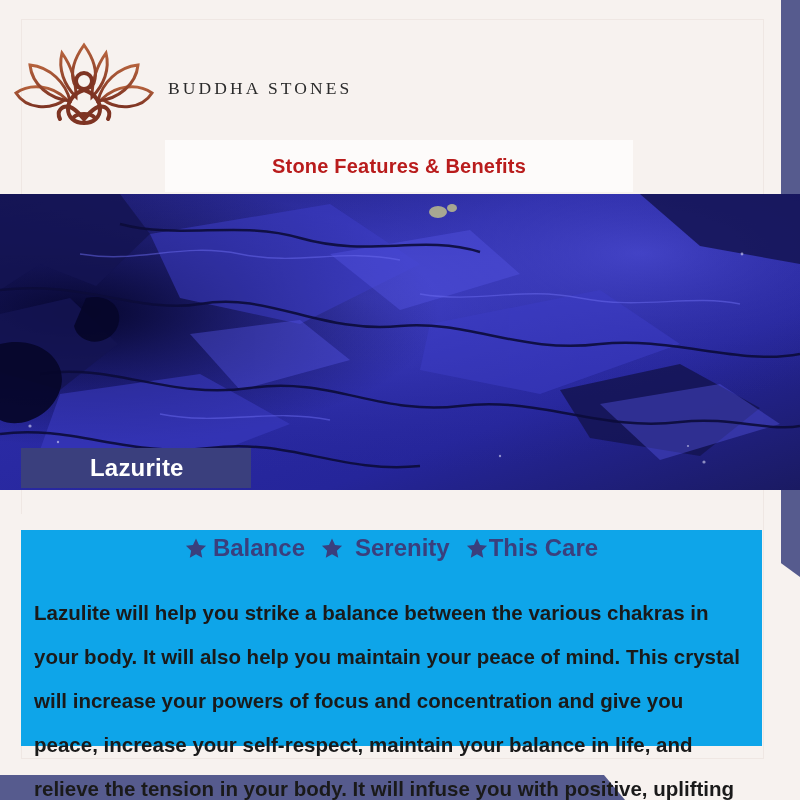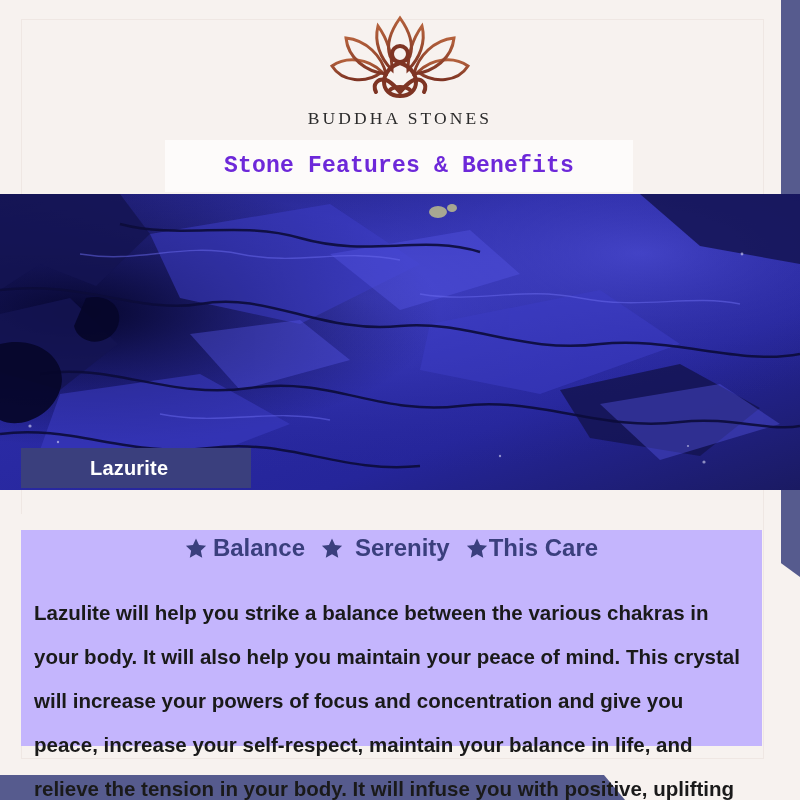--- a/index.html
+++ b/index.html
@@ -40,64 +40,64 @@
     position:absolute;left:0;top:0;width:781px;height:775px;
     background:#f7f2ef;
   }
   .hairline{
     position:absolute;left:21px;top:19px;width:741px;height:738px;
     border:1px solid #efe7e3;pointer-events:none;
   }
 
   
   .logo-wrap{
-    position:absolute;left:0;right:0;top:14px;height:130px;
-    display:flex;flex-direction:column;align-items:center;justify-content:flex-start;
+    position:absolute;left:0;right:0;top:22px;height:130px;
+    display:flex;flex-direction:row;align-items:center;justify-content:flex-start;
   }
   .logo-mark{width:168px;height:92px;display:block;}
   .logo-text{
     margin-top:2px;
     font-family:"Liberation Serif",serif;
     font-size:17.5px;letter-spacing:3.1px;color:#2b2b2b;
     font-weight:400;
   }
 
   
   .title-band{
     position:absolute;left:165px;top:140px;width:468px;height:52px;
     background:#fdfbfa;
     display:flex;align-items:center;justify-content:center;
   }
   .title-text{
-    font-size:23px;font-weight:bold;color:#6d28d9;
-    letter-spacing:.2px;white-space:nowrap;font-family:Liberation Mono, monospace;
+    font-size:20px;font-weight:bold;color:#b91c1c;
+    letter-spacing:.2px;white-space:nowrap;
   }
 
   
   .photo{
     position:absolute;left:0;top:194px;width:800px;height:296px;
     overflow:hidden;
   }
   .photo svg{display:block;width:100%;height:100%;}
 
   
   .nametag{
     position:absolute;left:21px;top:448px;width:230px;height:40px;
     background:#3a3f7d;
     display:flex;align-items:center;
   }
   .nametag span{
-    color:#ffffff;font-size:20px;font-weight:bold;
+    color:#ffffff;font-size:24px;font-weight:bold;
     margin-left:69px;letter-spacing:.2px;
   }
 
   
   .card{
     position:absolute;left:21px;top:514px;width:741px;height:232px;
-    background:#c4b5fd;
+    background:#0ea5e9;
   }
   .card-top-tint{
     position:absolute;left:0;top:0;width:100%;height:16px;background:#f7f2ef;
   }
 
   .keywords{
     position:absolute;left:0;right:0;top:22px;
     display:flex;align-items:center;justify-content:center;
     gap:0px;
     font-size:24px;font-weight:bold;color:#3a3f7d;

